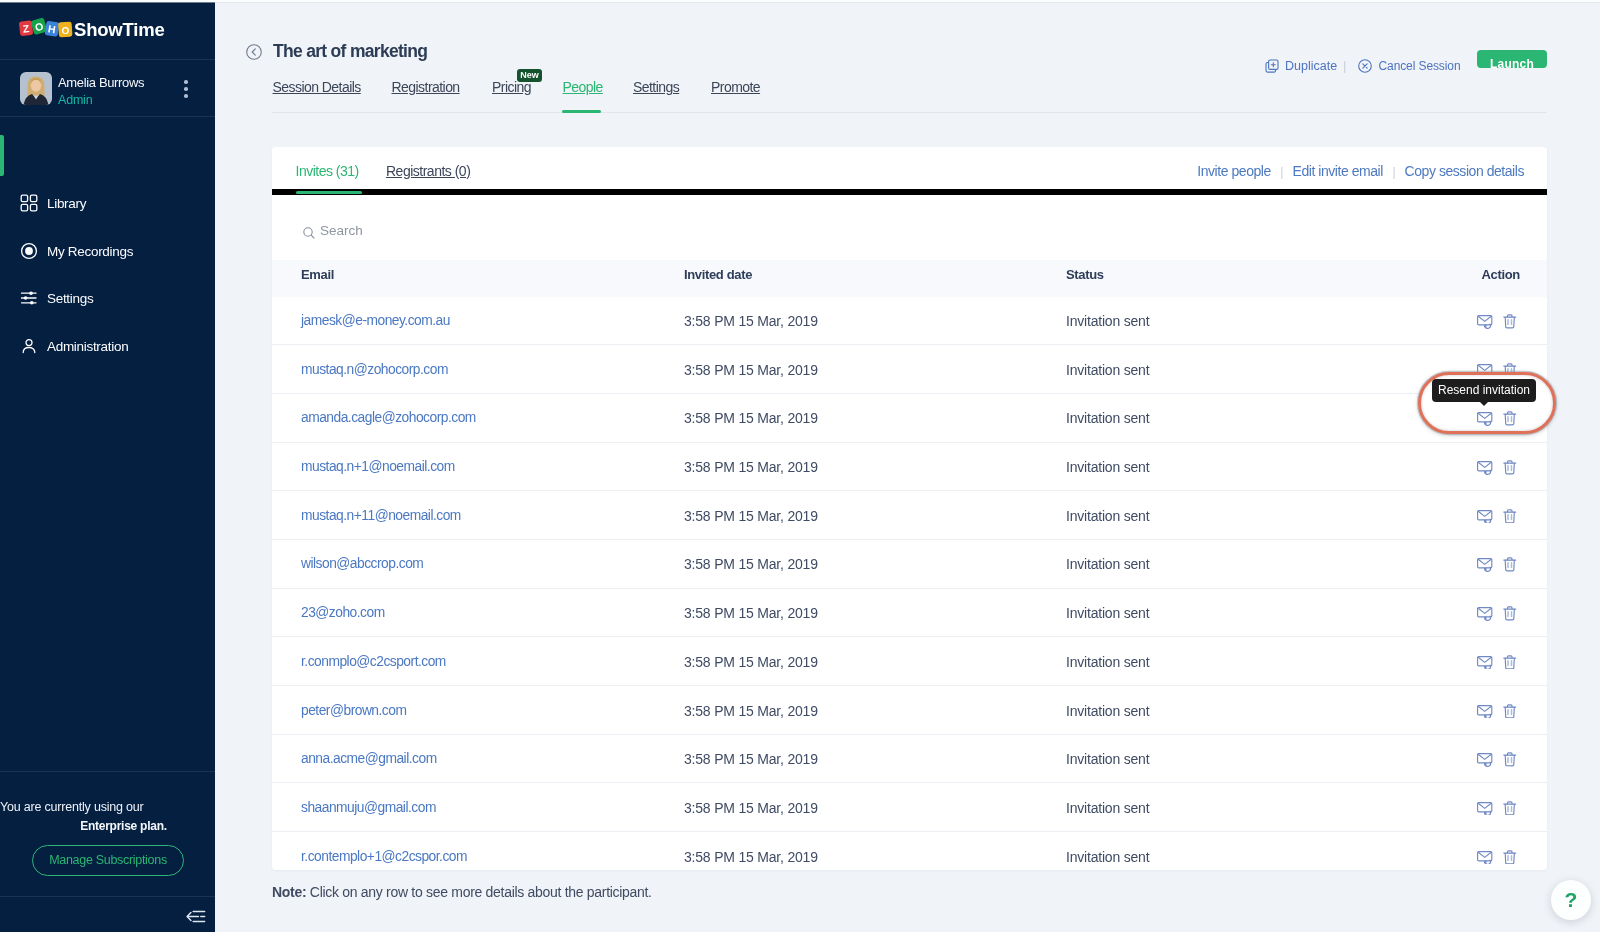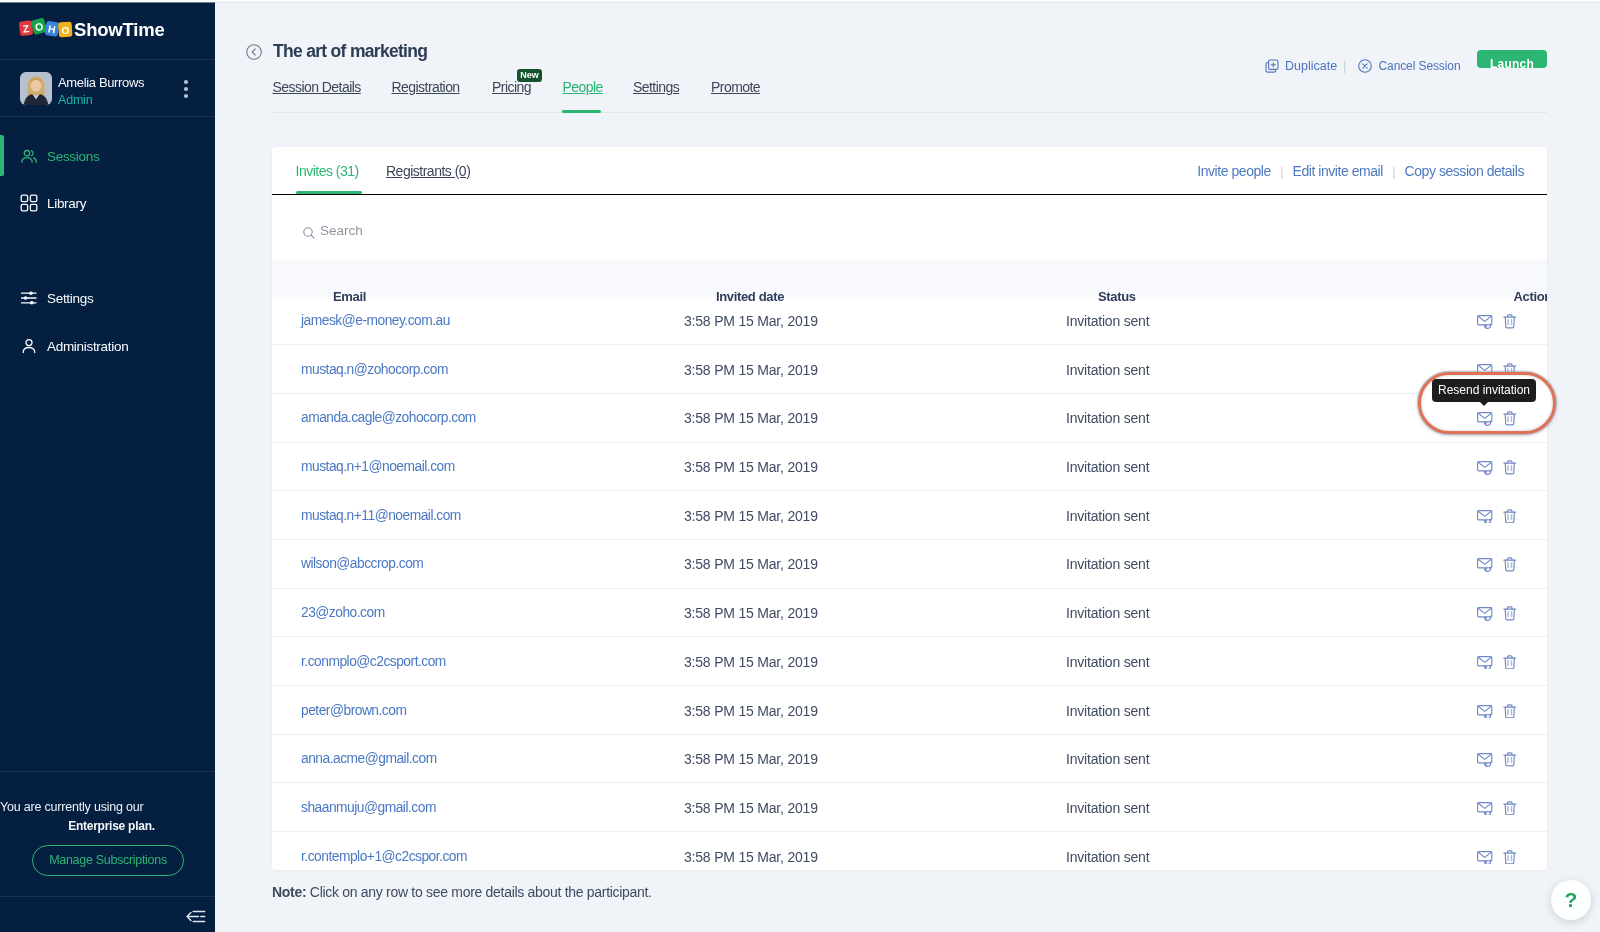--- a/index.html
+++ b/index.html
@@ -16,48 +16,48 @@
 #uname { position:absolute; left:58px; top:74.5px; font-size:13px; letter-spacing:-0.35px; color:#f5f7fa; }
 #urole { position:absolute; left:58px; top:92.5px; font-size:12.5px; letter-spacing:-0.2px; color:#14b8a6; }
 #dots { position:absolute; left:184px; top:80px; width:4px; }
 #dots span { display:block; width:3.6px; height:3.6px; border-radius:50%; background:#aebdd2; margin-bottom:3.4px; }
 .nav { position:absolute; left:0; width:215px; height:42px; }
 .nav .ic { position:absolute; left:20px; top:12px; width:18px; height:18px; }
 .nav .lb { position:absolute; left:47px; top:14px; font-size:13.5px; letter-spacing:-0.3px; color:#fbfcfe; }
 .nav.active .lb { color:#2bb673; }
 #actbar { position:absolute; left:0; top:135px; width:4px; height:41px; background:#2bb673; border-radius:0 2px 2px 0; }
 #plan1 { position:absolute; left:0; top:799.5px; width:215px; font-size:12.5px; letter-spacing:-0.2px; color:#eef2f7; }
-#plan2 { position:absolute; left:4px; top:818.5px; width:215px; text-align:center; font-size:12px; letter-spacing:-0.25px; font-weight:bold; color:#f5f8fb; }
+#plan2 { position:absolute; left:16px; top:818.5px; width:215px; text-align:center; font-size:12px; letter-spacing:-0.25px; font-weight:bold; color:#f5f8fb; }
 #managesub { position:absolute; left:32px; top:845px; width:152px; height:31px; border:1px solid #2eb57a; border-radius:16px; color:#2bb673; font-size:12.5px; letter-spacing:-0.3px; text-align:center; line-height:29px; }
 #collapse { position:absolute; left:185.5px; top:909px; width:20px; height:13px; }
 
 
 #backbtn { position:absolute; left:246px; top:44px; width:16px; height:16px; }
 #title { position:absolute; left:273px; top:41px; font-size:17.5px; letter-spacing:-0.7px; font-weight:bold; color:#2d3c55; }
 .tr-ic { position:absolute; top:59px; width:14px; height:14px; }
 .tr-lb { position:absolute; top:59px; font-size:12.5px; color:#4c74c0; }
 #trsep { position:absolute; left:1343px; top:58px; font-size:13px; color:#c9cfd9; }
 #launch { position:absolute; left:1477px; top:50px; width:70px; height:18px; background:#2bb673; border-radius:4px; color:#fff; font-size:12px; font-weight:bold; text-align:center; line-height:29px; letter-spacing:0.2px; }
 .mtab { position:absolute; top:79px; font-size:14px; letter-spacing:-0.55px; color:#3c4659;text-decoration:underline; }
 #newbadge { position:absolute; left:517px; top:69px; width:25px; height:13px; background:#14532d; border-radius:3px; color:#fff; font-size:9px; font-weight:bold; text-align:center; line-height:13px; }
 #tabline { position:absolute; left:272px; top:112px; width:1275px; height:1px; background:#e2e6eb; }
 #tabunder { position:absolute; left:562px; top:110px; width:39px; height:3px; background:#2bb673; border-radius:2px; }
 
 
 #card { position:absolute; left:272px; top:147px; width:1275px; height:723px; background:#fff; border-radius:4px; box-shadow:0 1px 3px rgba(30,50,90,0.05); overflow:hidden; }
-#ctabs { position:absolute; left:0; top:0; width:1275px; height:48px; border-bottom:1px solid #000000; }
+#ctabs { position:absolute; left:0; top:0; width:1275px; height:48px; border-bottom:6px solid #000000; }
 #invtab { position:absolute; left:23.5px; top:15.5px; font-size:14px; letter-spacing:-0.5px; color:#2bb673; }
 #invunder { position:absolute; left:23.5px; top:44px; width:66px; height:3px; background:#2bb673; border-radius:2px; }
 #regtab { position:absolute; left:114px; top:15.5px; font-size:14px; letter-spacing:-0.5px; color:#3c4659;text-decoration:underline; }
 #clinks { position:absolute; left:905px; top:15.5px; width:347px; text-align:right; font-size:14px; letter-spacing:-0.45px; color:#4d79c0; }
 #clinks .sep { color:#c9d0da; padding:0 9.5px; font-size:12px; }
 #searchic { position:absolute; left:31px; top:78px; width:12px; height:12px; }
 #searchtxt { position:absolute; left:48px; top:75.5px; font-size:13.5px; color:#8f969f; }
 #thead { position:absolute; left:0; top:112.5px; width:1275px; height:37px; background:#f7f9fc; font-size:13px; font-weight:bold; letter-spacing:-0.35px; color:#2e3d59; }
-#thead span { position:absolute; top:29px;margin-left:32px; }
+#thead span { position:absolute; top:7px; }
 #tbody { position:absolute; left:0; top:149.5px; width:1275px; }
 .row { position:relative; width:1275px; height:48.7px; border-bottom:1px solid #ebeef3; }
 .row .em { position:absolute; left:29px; top:16.5px; font-size:13.8px; letter-spacing:-0.5px; color:#4a78c2; }
 .row .dt { position:absolute; left:412px; top:16.5px; font-size:14px; letter-spacing:-0.2px; color:#3f4b63; }
 .row .st { position:absolute; left:794px; top:16.5px; font-size:14px; letter-spacing:-0.2px; color:#3f4b63; }
 .row .mailic { position:absolute; left:1205px; top:18px; width:16px; height:13.5px; }
 .row .trashic { position:absolute; left:1231px; top:17.5px; width:13.5px; height:14.5px; }
 
 
 #pill { position:absolute; left:1418px; top:372px; width:138px; height:62px; background:#fff; border:3.2px solid #df7159; border-radius:31px; box-shadow:0 0 0 1.2px rgba(150,155,165,0.5), 0 1px 4px rgba(95,100,110,0.38), inset 0 0 3px rgba(125,130,140,0.45); z-index:5; }
@@ -108,37 +108,35 @@
   </div>
   <div id="uname">Amelia Burrows</div>
   <div id="urole">Admin</div>
   <div id="dots">
       <span></span>
       <span></span>
       <span></span>
     </div>
   <div class="sdiv" style="top:116px"></div>
   <div id="actbar"></div>
-  <div class="nav active" style="top:135px">
-    <span class="ic"><svg width="18" height="18" viewBox="0 0 18 18" fill="none" stroke="#2bb673" stroke-width="1.3" stroke-linecap="round" stroke-linejoin="round">
-          <circle cx="7" cy="6.2" r="2.7"></circle>
-          <path d="M1.8 15.2c0-3 2.3-4.6 5.2-4.6s5.2 1.6 5.2 4.6"></path>
-          <path d="M11.6 3.8a2.7 2.7 0 0 1 0 4.8"></path>
-          <path d="M13.6 10.9c1.7.7 2.7 2.2 2.7 4.3"></path>
-        </svg></span>
-    <span class="lb">Sessions</span>
-  </div>
   <div class="nav" style="top:182px">
     <span class="ic"><svg width="18" height="18" viewBox="0 0 18 18" fill="none" stroke="#fbfcfe" stroke-width="1.3">
           <rect x="1.2" y="1.2" width="6.4" height="6.4" rx="1.4"></rect>
           <rect x="10.4" y="1.2" width="6.4" height="6.4" rx="1.4"></rect>
           <rect x="1.2" y="10.4" width="6.4" height="6.4" rx="1.4"></rect>
           <rect x="10.4" y="10.4" width="6.4" height="6.4" rx="1.4"></rect>
         </svg></span>
     <span class="lb">Library</span>
+  </div>
+  <div class="nav" style="top:230px">
+    <span class="ic"><svg width="18" height="18" viewBox="0 0 18 18" fill="none">
+          <circle cx="9" cy="9" r="7.4" stroke="#fbfcfe" stroke-width="1.3"></circle>
+          <circle cx="9" cy="9" r="3.9" fill="#fbfcfe"></circle>
+        </svg></span>
+    <span class="lb">My Recordings</span>
   </div>
   <div class="nav" style="top:277px">
     <span class="ic"><svg width="18" height="18" viewBox="0 0 18 18" fill="none" stroke="#fbfcfe" stroke-width="1.3" stroke-linecap="round">
           <path d="M1.5 4.2h14.5"></path>
           <circle cx="11" cy="4.2" r="1.8" fill="#fbfcfe" stroke="none"></circle>
           <path d="M1.5 9h14.5"></path>
           <circle cx="5.6" cy="9" r="1.8" fill="#fbfcfe" stroke="none"></circle>
           <path d="M1.5 13.8h14.5"></path>
           <circle cx="11.8" cy="13.8" r="1.8" fill="#fbfcfe" stroke="none"></circle>
         </svg></span>

